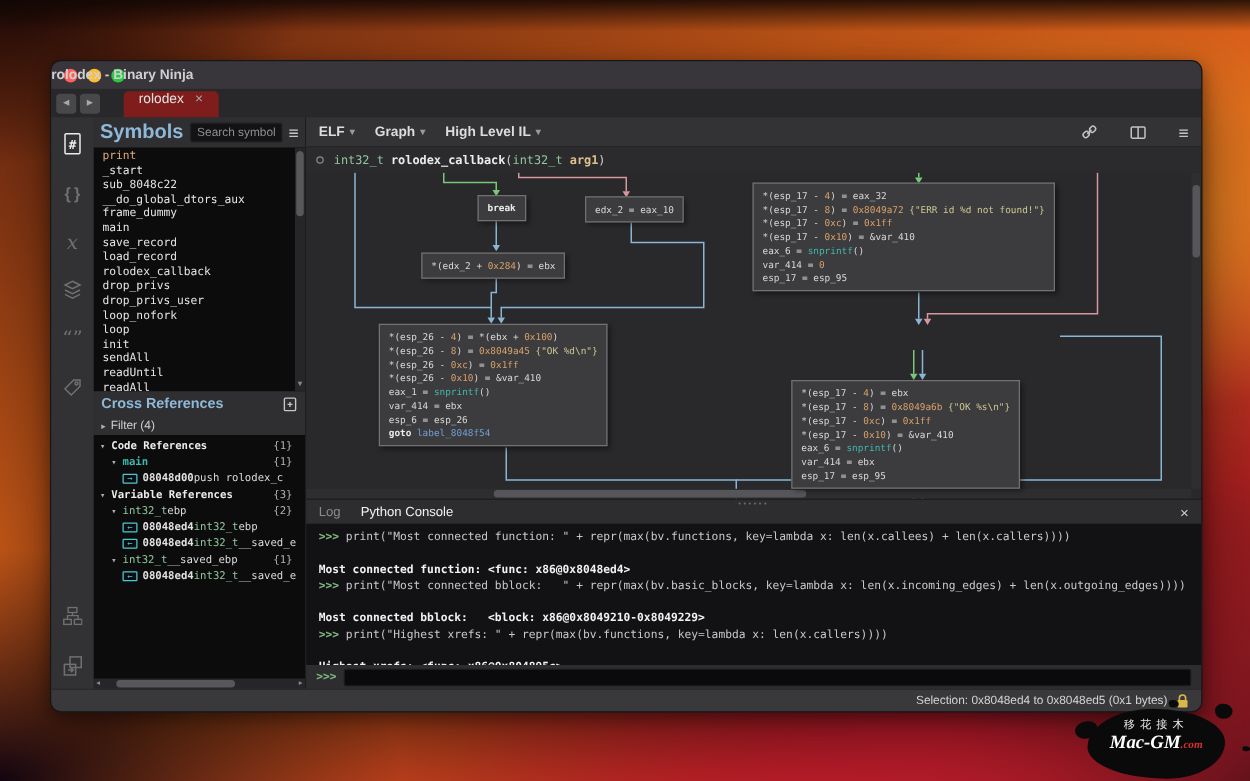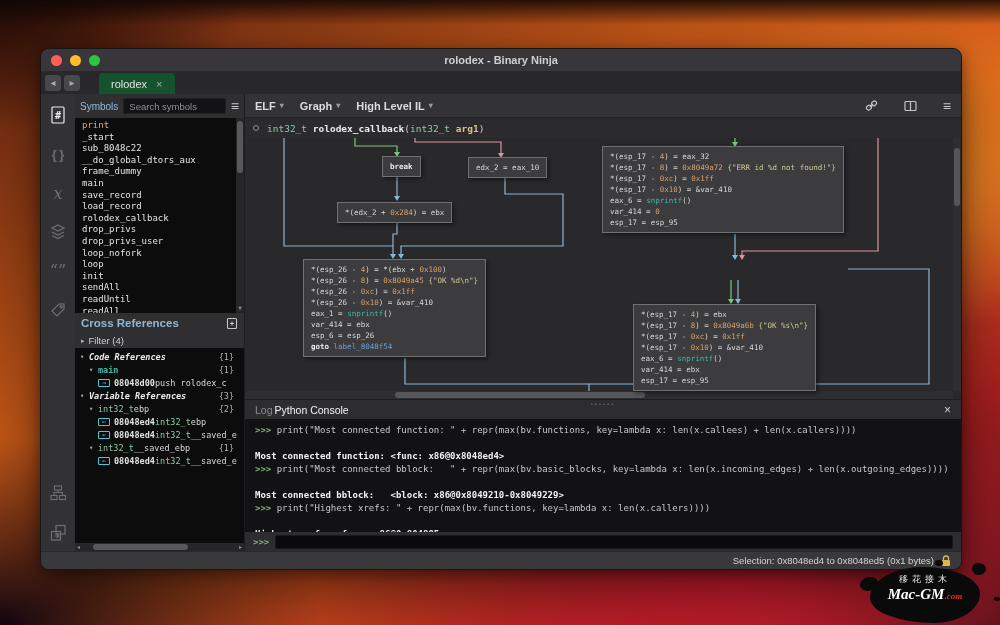--- a/index.html
+++ b/index.html
@@ -19,45 +19,45 @@
   }
 
   
   #window { position:absolute; left:40px; top:48px; width:922px; height:522px;
     border-radius:9px; background:#2f2f31; border:1px solid #161618;
     box-shadow:0 25px 60px rgba(0,0,0,.55), 0 4px 14px rgba(0,0,0,.4); overflow:hidden;
     display:flex; flex-direction:column; }
   .titlebar { height:22px; background:#39363b; display:flex; align-items:center; position:relative; flex:none; }
   .lights { display:flex; gap:8px; margin-left:10px; }
   .light { width:11px; height:11px; border-radius:50%; }
-  .titlebar .title { position:absolute; left:0; right:0; text-align:center; font-size:11px; color:#cfcfcf; font-weight:bold; pointer-events:none; }
+  .titlebar .title { position:absolute; left:0; right:0; text-align:left; font-size:11px; color:#cfcfcf; font-weight:bold; pointer-events:none; }
   .tabbar { height:23px; background:#28282a; display:flex; align-items:flex-end; flex:none; }
   .navbtn { width:16px; height:16px; margin:0 1px 3px 4px; background:#48484a; border-radius:3px;
     color:#a8a8a8; font-size:10px; line-height:15px; text-align:center; }
   .navbtn + .navbtn { margin-left:2px; }
-  .tab { margin-left:18px; height:21px; background:#14532d; border-radius:4px 4px 0 0; padding:0 12px;
-    display:flex; align-items:center; font-size:11px; color:#e2e2e2; }
+  .tab { margin-left:18px; height:21px; background:#7f1d1d; border-radius:4px 4px 0 0; padding:0 12px;
+    display:flex; font-size:11px; color:#e2e2e2; }
   .tab .close { margin-left:9px; color:#a8a8a8; font-size:11px; }
 
   .body { flex:1; display:flex; min-height:0; }
 
   
   .iconstrip { width:34px; background:#323234; display:flex; flex-direction:column; align-items:center; padding-top:6px; flex:none; }
   .strip-icon { width:26px; height:30px; display:flex; align-items:center; justify-content:center;
     color:#707072; margin-bottom:9px; }
   .strip-icon.active { color:#ececec; }
   .strip-icon svg { display:block; }
   .strip-quotes { font-family:"DejaVu Serif", serif; font-size:16px; line-height:10px; }
   .strip-x { font-family:"DejaVu Serif", serif; font-style:italic; font-size:16px; }
   .strip-spacer { flex:1; }
 
   
   .leftpanel { width:170px; background:#2f2f31; display:flex; flex-direction:column; border-right:1px solid #1d1d1f; flex:none; }
   .sym-header { height:24px; display:flex; align-items:center; padding:0 5px; gap:5px; flex:none; }
-  .sym-title { color:#8fb8d8; font-size:10px; font-weight:normal; }
+  .sym-title { color:#8fb8d8; font-size:16px; font-weight:bold; }
   .searchbox { flex:1; height:16px; background:#131315; border:1px solid #202022; border-radius:2px;
     color:#cfcfcf; font-size:9.5px; padding:0 5px; font-family:"Liberation Sans",sans-serif; min-width:0; }
   .searchbox::placeholder { color:#8f8f91; }
   .hamburger { color:#c6c6c6; font-size:14px; line-height:14px; }
   .symlist { flex:1; background:#0c0c0d; overflow:hidden; position:relative; font-family:"DejaVu Sans Mono",monospace;
     font-size:9px; line-height:11.6px; padding:2px 0 0 7px; }
   .symlist .sym { color:#e4e4e4; white-space:nowrap; }
   .symlist .sym.imp { color:#dca878; }
   .vscroll { position:absolute; right:0; top:0; bottom:0; width:8px; background:#262628; }
   .vscroll .thumb { position:absolute; left:1px; right:1px; top:3px; height:52px; background:#58585a; border-radius:3px; }
@@ -67,21 +67,21 @@
   .xref-title { color:#8fb8d8; font-size:11.5px; font-weight:bold; }
   .filter-row { height:15px; display:flex; align-items:center; padding:0 6px; color:#d0d0d0; font-size:9.5px; gap:4px; flex:none; }
   .filter-row .tw { font-size:7px; color:#b0b0b2; }
   .xreftree { flex:1; background:#0c0c0d; overflow:hidden; position:relative;
     font-family:"DejaVu Sans Mono",monospace; font-size:8.5px; padding-top:2px; }
   .xrow { height:13px; display:flex; align-items:center; white-space:nowrap; overflow:hidden; }
   .xrow .tw { font-size:7px; color:#b0b0b2; width:9px; flex:none; }
   .xrow .count { margin-left:auto; color:#b2b2b4; padding-right:10px; }
   .xref-ic { flex:none; width:12px; height:8px; border:1px solid #49c8d8; border-radius:1px; margin-right:4px;
     color:#49c8d8; font-size:7px; line-height:6px; text-align:center; }
-  .c-hdr { color:#ececec; font-weight:bold;font-style:italic; }
+  .c-hdr { color:#ececec; font-weight:bold; }
   .c-teal { color:#3fb8ad; font-weight:bold; }
   .c-type { color:#8fc8a0; }
   .c-addr { color:#e2e2e2; font-weight:bold; }
   .c-plain { color:#d8d8d8; }
   .hscroll { height:8px; background:#262628; position:relative; flex:none; }
   .hscroll .thumb { position:absolute; top:1px; bottom:1px; left:18px; width:95px; background:#58585a; border-radius:3px; }
   .hscroll .arr { position:absolute; top:0; font-size:6px; line-height:8px; color:#8a8a8c; }
 
   
   .main { flex:1; display:flex; flex-direction:column; min-width:0; }
@@ -110,21 +110,21 @@
   .c-k { color:#ececec; font-weight:bold; }
   .c-l { color:#6f9fd3; }
   .g-vscroll { position:absolute; right:0; top:0; bottom:8px; width:8px; background:#2e2e30; }
   .g-vscroll .thumb { position:absolute; left:1px; right:1px; top:10px; height:58px; background:#56565a; border-radius:3px; }
   .g-hscroll { position:absolute; left:0; right:8px; bottom:0; height:8px; background:#2e2e30; }
   .g-hscroll .thumb { position:absolute; top:1px; bottom:1px; left:150px; width:250px; background:#56565a; border-radius:3px; }
 
   
   .console { height:152px; display:flex; flex-direction:column; background:#2d2d2f; border-top:1px solid #1e1e20; flex:none; position:relative; }
   .drag-dots { position:absolute; top:1px; left:50%; transform:translateX(-50%); color:#6a6a6c; font-size:6px; letter-spacing:2px; }
-  .console-tabs { height:19px; display:flex; align-items:center; padding:0 10px; gap:2px; flex:none; }
+  .console-tabs { height:19px; display:flex; align-items:center; padding:0 10px; gap:16px; flex:none; }
   .ctab { font-size:10.5px; color:#8a8a8c; }
   .ctab.active { color:#f2f2f2; }
   .console-close { margin-left:auto; color:#cfcfcf; font-size:12px; }
   .console-out { flex:1; background:#121214; padding:5px 10px; font-family:"DejaVu Sans Mono",monospace;
     font-size:9px; line-height:13.5px; overflow:hidden; }
   .cline { white-space:pre; }
   .cline .pr { color:#7db87d; font-weight:bold; }
   .cline .code { color:#c8c8c8; }
   .cline.out { color:#f2f2f2; font-weight:bold;margin-top:12px; }
   .console-inrow { height:19px; display:flex; align-items:center; padding:0 8px; gap:6px; flex:none; }

